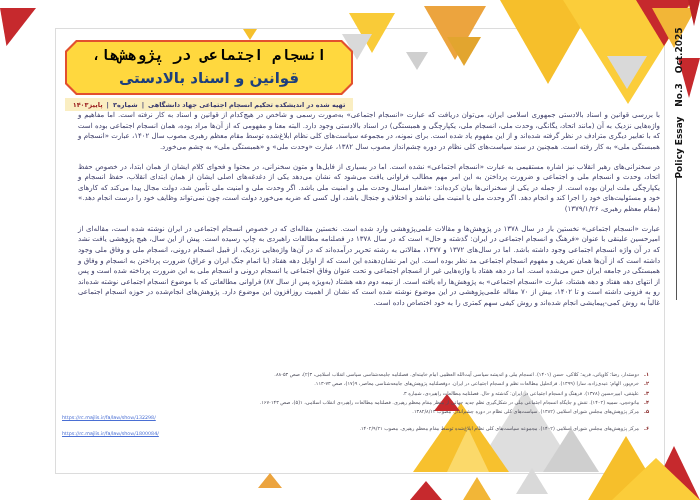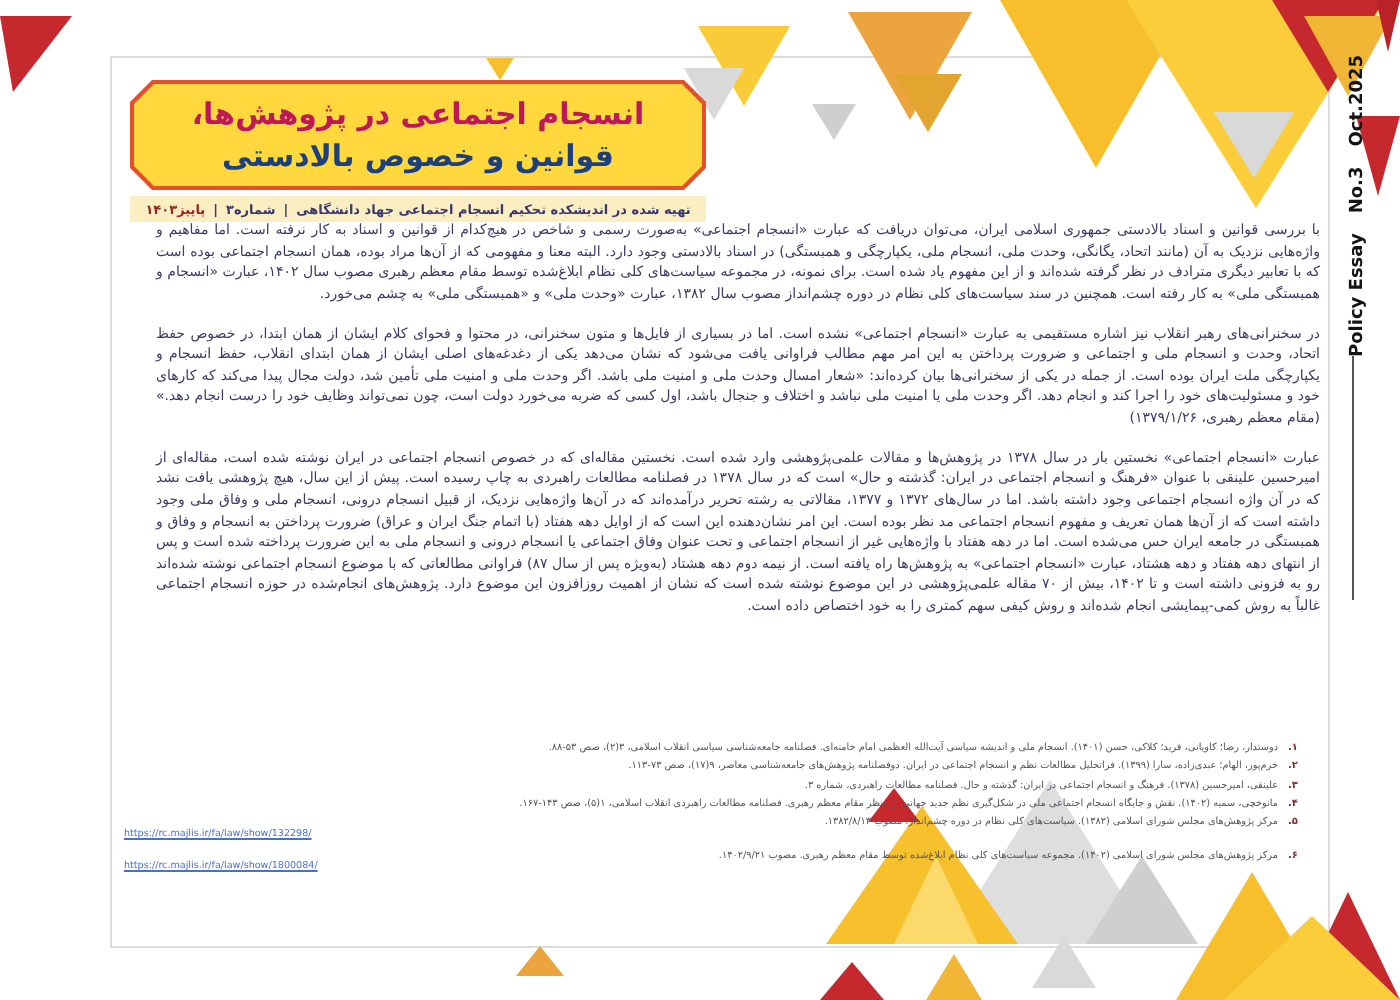--- a/index.html
+++ b/index.html
@@ -15,21 +15,21 @@
   .td{clip-path:polygon(0 0,100% 0,50% 100%);}
   .tu{clip-path:polygon(50% 0,100% 100%,0 100%);}
   .tl{clip-path:polygon(0 0,100% 0,18% 100%);}
   
   .titlebox-outer{position:absolute;left:65px;top:40px;width:288px;height:55px;z-index:6;
     background:#e2502e;
     clip-path:polygon(11px 0,calc(100% - 11px) 0,100% 11px,100% calc(100% - 11px),calc(100% - 11px) 100%,11px 100%,0 calc(100% - 11px),0 11px);}
   .titlebox-inner{position:absolute;left:2px;top:2px;right:2px;bottom:2px;
     background:#ffd83e;display:flex;flex-direction:column;justify-content:center;align-items:center;
     clip-path:polygon(10px 0,calc(100% - 10px) 0,100% 10px,100% calc(100% - 10px),calc(100% - 10px) 100%,10px 100%,0 calc(100% - 10px),0 10px);}
-  .title-l1{direction:rtl;font-weight:bold;font-size:15px;line-height:1.35;color:#be185d;white-space:nowrap;}
+  .title-l1{direction:rtl;font-weight:bold;font-size:15px;line-height:1.35;color:#000000;white-space:nowrap;font-family:Liberation Mono, monospace;}
   .title-l2{direction:rtl;font-weight:bold;font-size:15px;line-height:1.35;color:#1d3f7d;white-space:nowrap;}
   
   .banner{position:absolute;left:65px;top:98px;width:288px;height:13px;z-index:6;
     background:#faeec2;display:flex;direction:rtl;justify-content:center;align-items:center;gap:4px;
     font-size:6.5px;font-weight:bold;color:#38386e;white-space:nowrap;}
   .banner .sep{color:#38386e;}
   .banner .season{color:#9c2121;}
   
   .vmeta{position:absolute;left:606px;top:96px;width:146px;height:14px;z-index:6;
     transform:rotate(-90deg);display:flex;align-items:center;justify-content:center;gap:5px;
@@ -77,21 +77,21 @@
 <div class="tri tu" style="left:648px;top:446px;width:52px;height:54px;background:#c6292d;"></div>
 <div class="tri tu" style="left:612px;top:458px;width:88px;height:42px;background:#fbcd3a;"></div>
 <div class="tri tu" style="left:258px;top:473px;width:24px;height:15px;background:#eca43e;"></div>
 <div class="tri tu" style="left:410px;top:481px;width:32px;height:19px;background:#c6292d;"></div>
 <div class="tri tu" style="left:463px;top:477px;width:28px;height:23px;background:#f2b637;"></div>
 <div class="tri tu" style="left:516px;top:468px;width:32px;height:26px;background:#d9d9d9;"></div>
 
 <div class="titlebox-outer">
   <div class="titlebox-inner">
     <div class="title-l1">انسجام اجتماعی در پژوهش‌ها،</div>
-    <div class="title-l2">قوانین و خصوص بالادستی</div>
+    <div class="title-l2">قوانین و اسناد بالادستی</div>
   </div>
 </div>
 
 <div class="banner">
   <span>تهیه شده در اندیشکده تحکیم انسجام اجتماعی جهاد دانشگاهی</span>
   <span class="sep">|</span>
   <span>شماره۳</span>
   <span class="sep">|</span>
   <span class="season">پاییز۱۴۰۳</span>
 </div>

